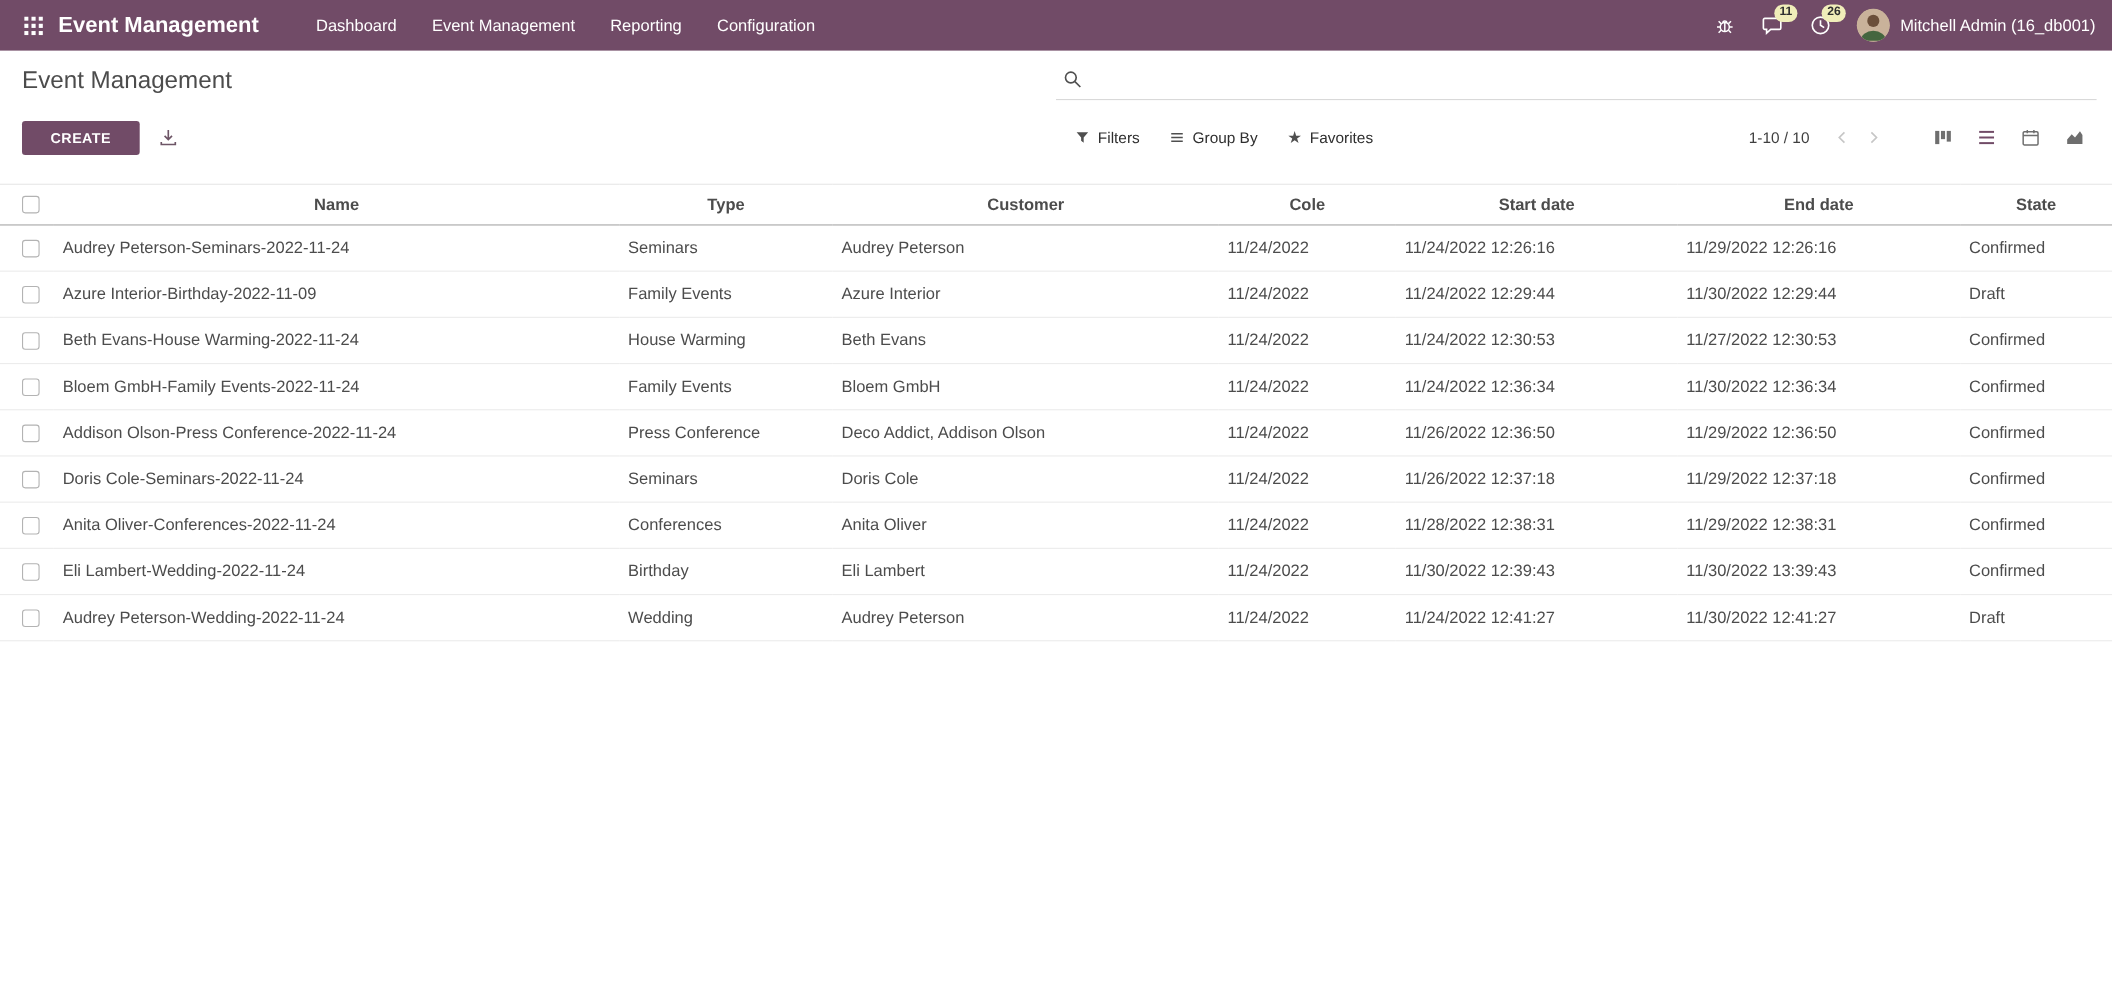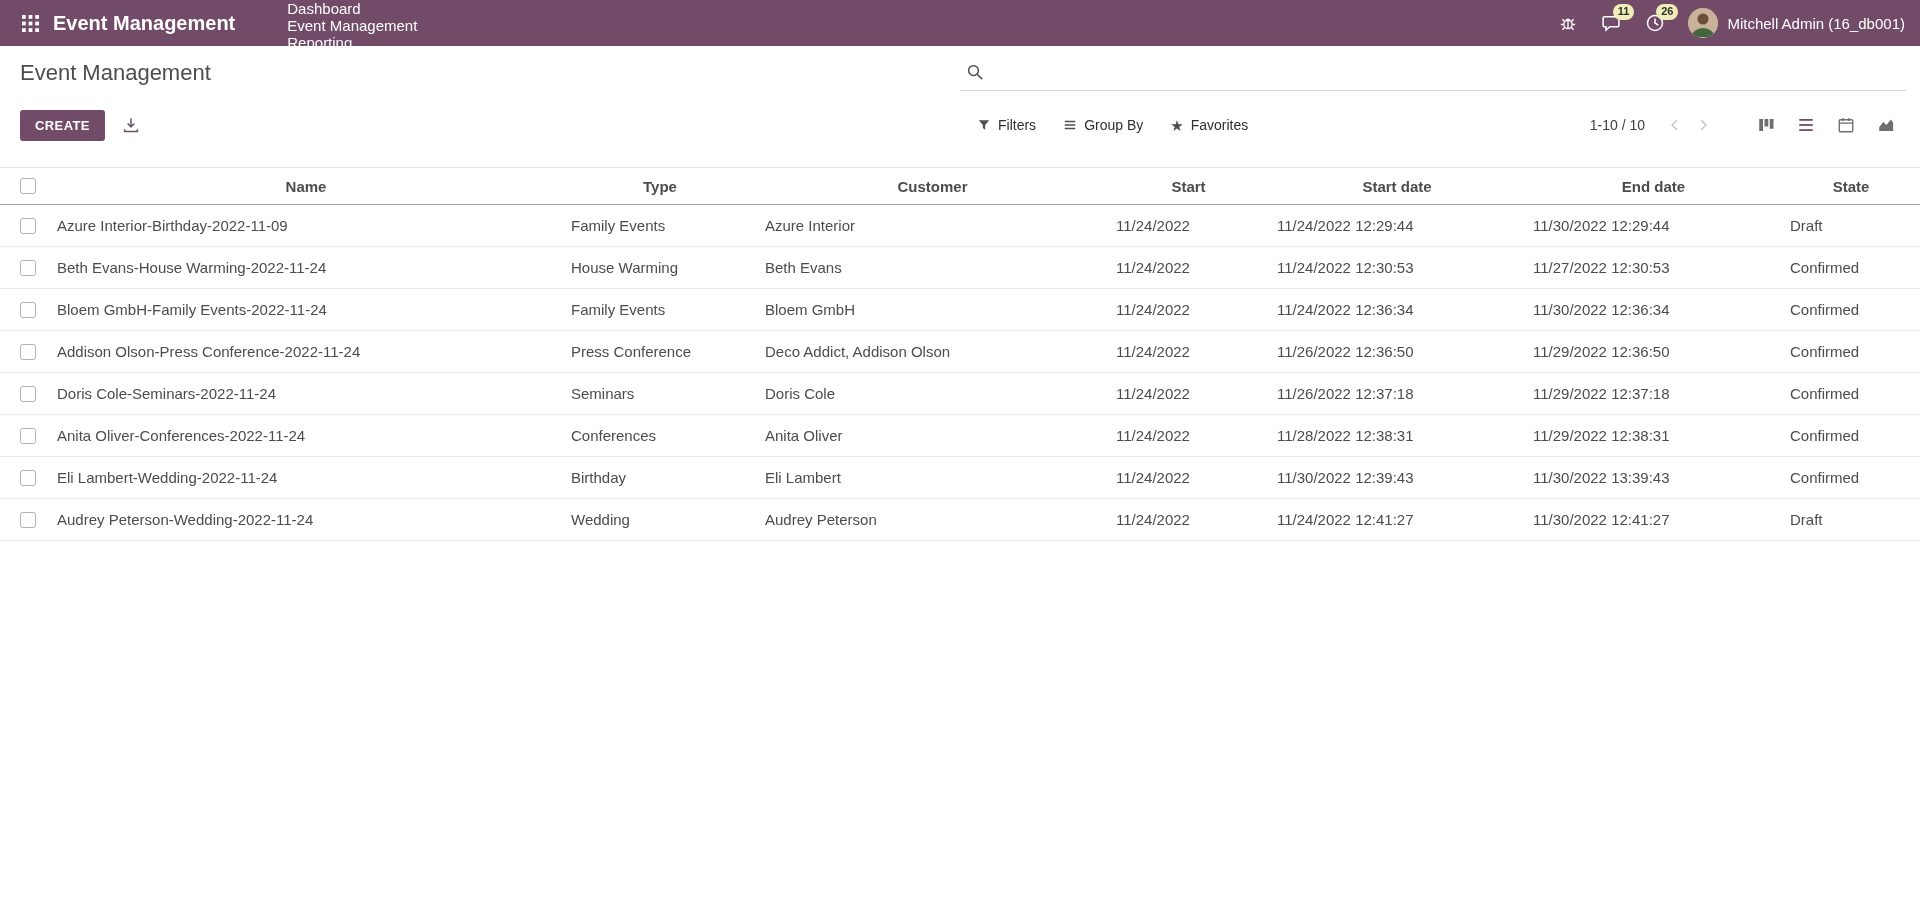--- a/index.html
+++ b/index.html
@@ -24,21 +24,21 @@
     display:flex;
     align-items:center;
     padding:0 15px 0 16px;
     color:#fff;
   }
   .apps-btn{
     background:none;border:none;color:#fff;cursor:pointer;
     display:flex;align-items:center;padding:4px 6px;margin-right:8px;
   }
   .brand{font-size:20px;font-weight:700;margin-right:36px;white-space:nowrap;cursor:pointer;}
-  .menus{display:flex;height:100%;flex-direction:column;}
+  .menus{display:flex;height:100%;}
   .menu-item{
     display:flex;align-items:center;
     padding:0 16px;color:#fff;font-size:15px;cursor:pointer;white-space:nowrap;
   }
   .systray{margin-left:auto;display:flex;align-items:center;gap:6px;}
   .tray-btn{
     position:relative;background:none;border:none;color:#fff;cursor:pointer;
     display:flex;align-items:center;padding:6px 9px;
   }
   .badge{
@@ -65,21 +65,21 @@
     font-size:15px;color:var(--text);font-family:inherit;
   }
   .search-input::placeholder{color:#9a9a9a;}
   .search-icon{color:#4f4f4f;display:flex;flex:none;cursor:pointer;}
 
   .cp-row2{position:relative;height:32px;margin-top:18px;}
   .create-group{position:absolute;left:0;top:0;display:flex;align-items:center;gap:15px;height:32px;}
   .btn-create{
     background:var(--primary);color:#fff;border:none;border-radius:3px;
     font-size:13px;font-weight:600;letter-spacing:.4px;
-    padding:8px 15px;cursor:pointer;
+    padding:8px 26px;cursor:pointer;
   }
   .btn-export{background:none;border:none;color:#6d5566;cursor:pointer;display:flex;padding:2px;}
 
   .filter-group{position:absolute;left:957px;top:0;height:32px;display:flex;align-items:center;gap:27px;}
   .fbtn{
     background:none;border:none;display:flex;align-items:center;gap:7px;
     font-size:14px;color:#2f2f2f;cursor:pointer;
   }
   .ficon{color:#4f4f4f;display:flex;}
   .star-glyph{color:#4f4f4f;font-size:15px;line-height:1;}
@@ -310,27 +310,39 @@
       <col class="c-state">
   </colgroup>
   <thead>
     <tr>
       <th class="sel">
         <div class="checkbox"></div>
       </th>
       <th>Name</th>
       <th>Type</th>
       <th>Customer</th>
-      <th>Start</th>
+      <th>Cole</th>
       <th>Start date</th>
       <th>End date</th>
       <th>State</th>
     </tr>
   </thead>
   <tbody>
+  <tr>
+    <td class="sel">
+      <div class="checkbox"></div>
+    </td>
+    <td>Audrey Peterson-Seminars-2022-11-24</td>
+    <td>Seminars</td>
+    <td>Audrey Peterson</td>
+    <td>11/24/2022</td>
+    <td>11/24/2022 12:26:16</td>
+    <td>11/29/2022 12:26:16</td>
+    <td>Confirmed</td>
+  </tr>
 
   <tr>
     <td class="sel">
       <div class="checkbox"></div>
     </td>
     <td>Azure Interior-Birthday-2022-11-09</td>
     <td>Family Events</td>
     <td>Azure Interior</td>
     <td>11/24/2022</td>
     <td>11/24/2022 12:29:44</td>

